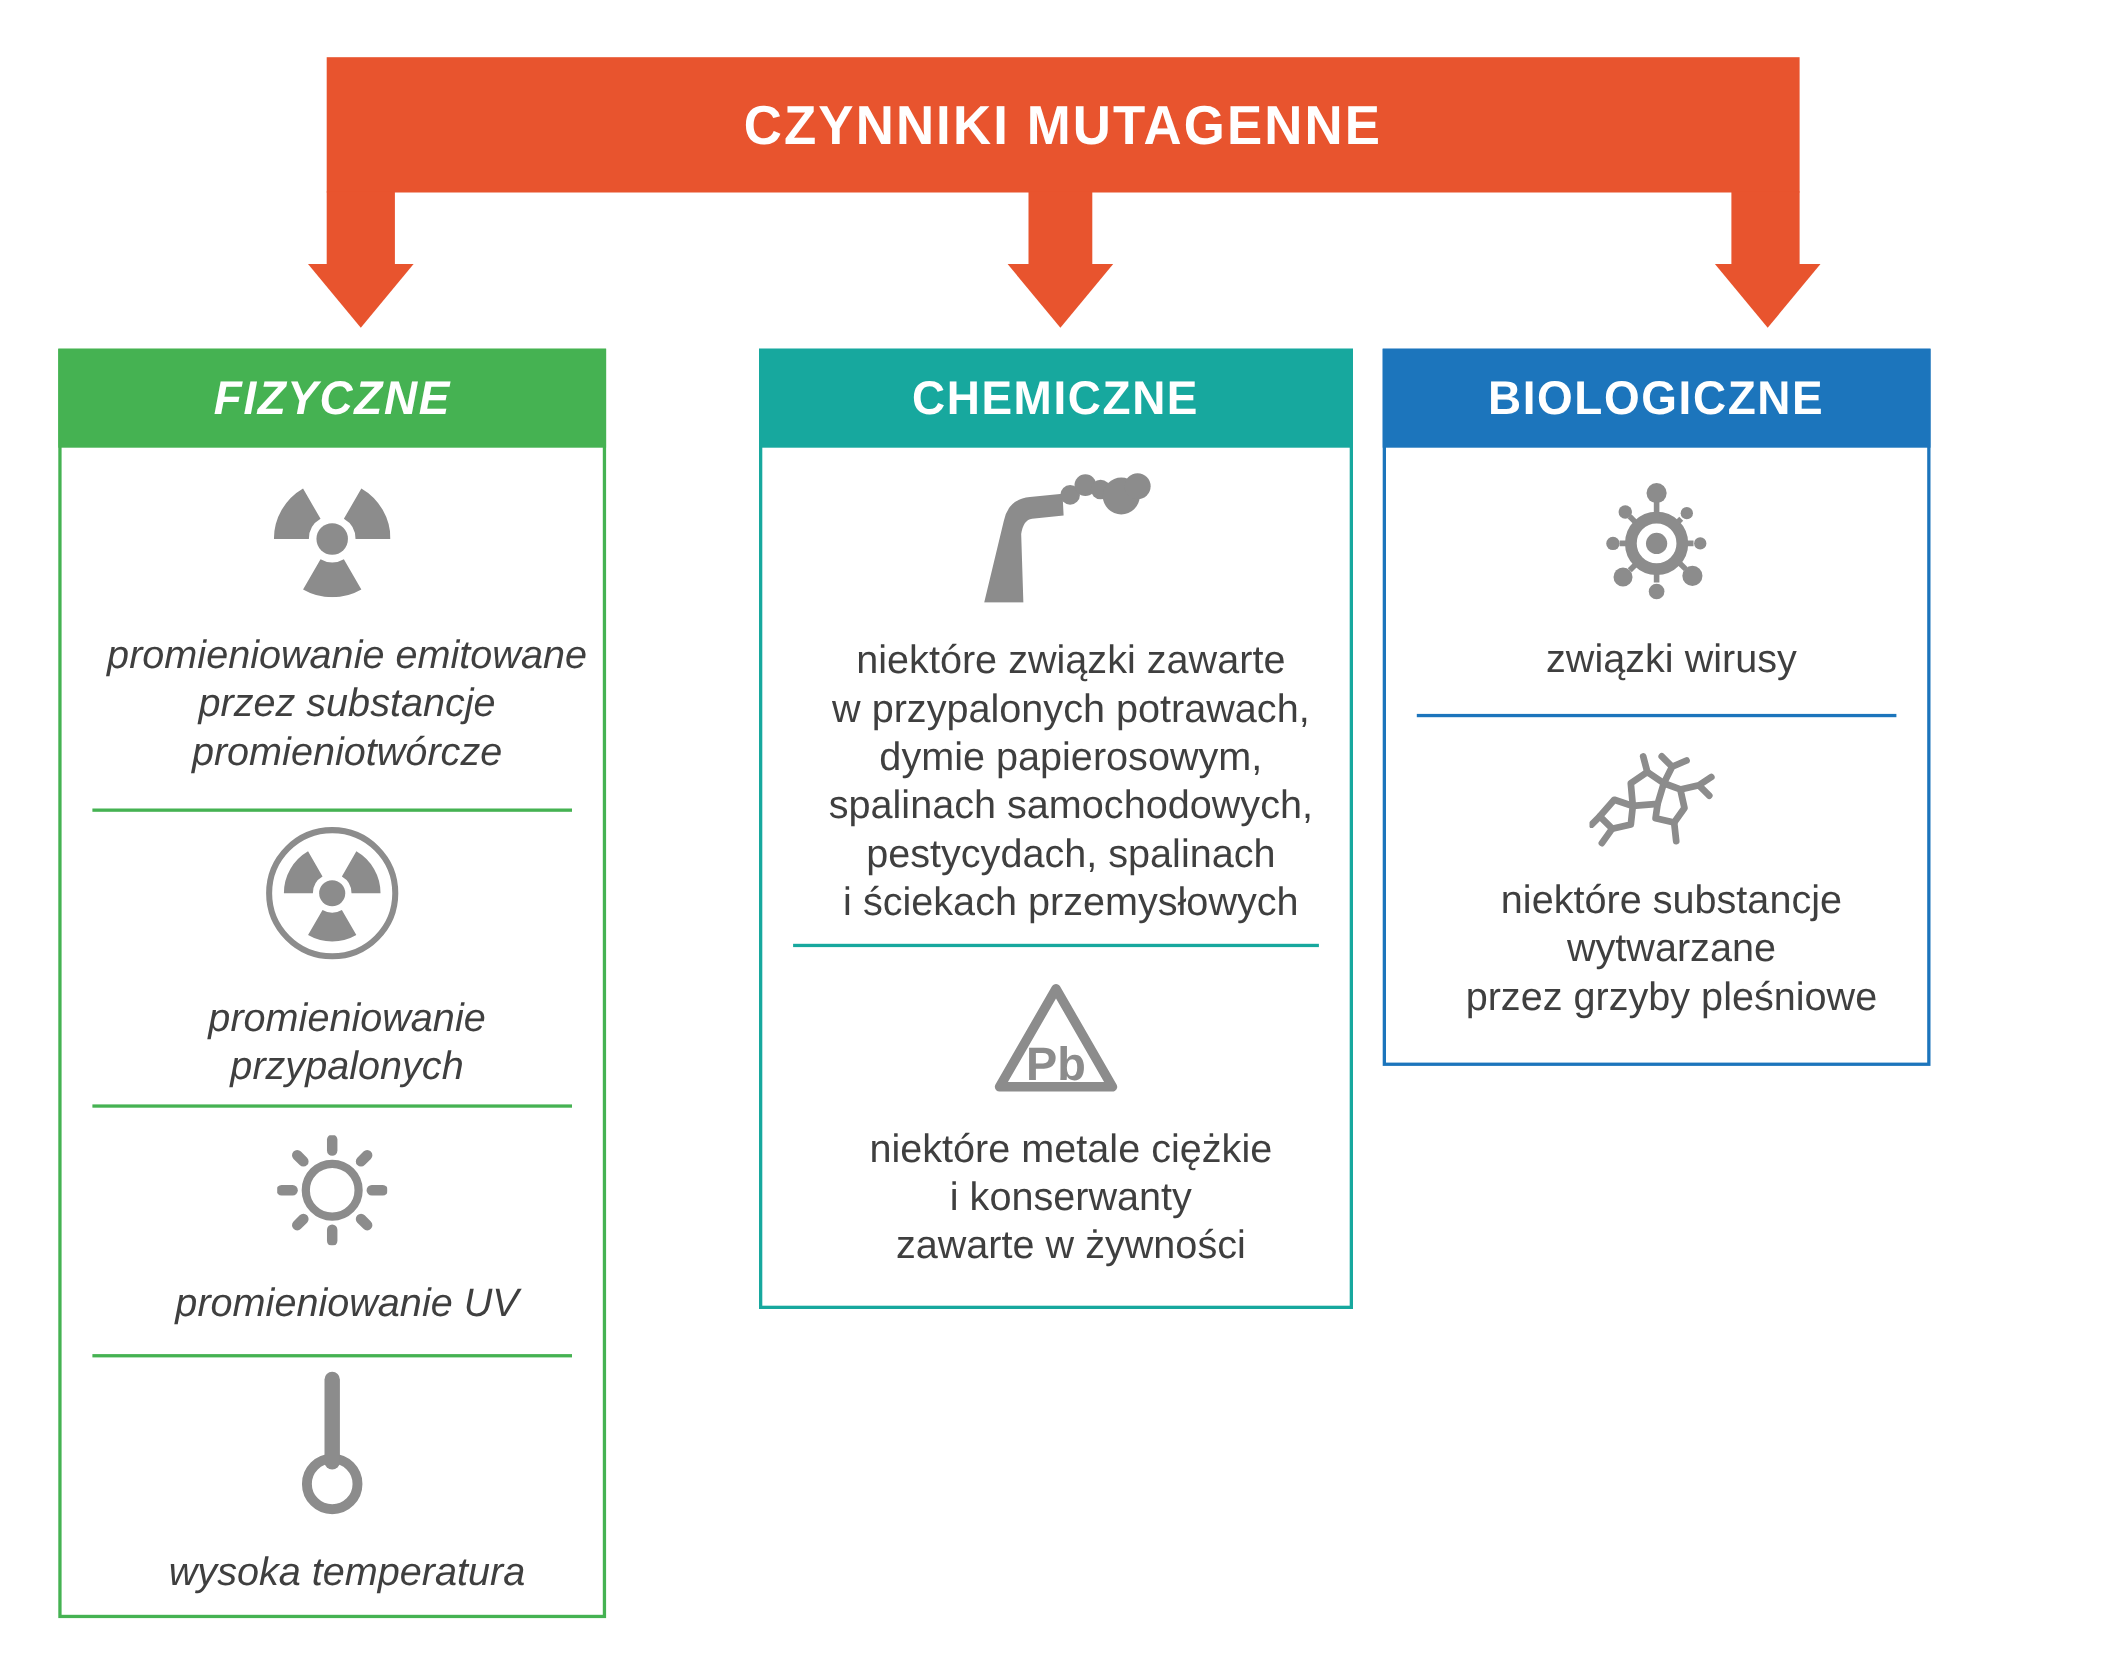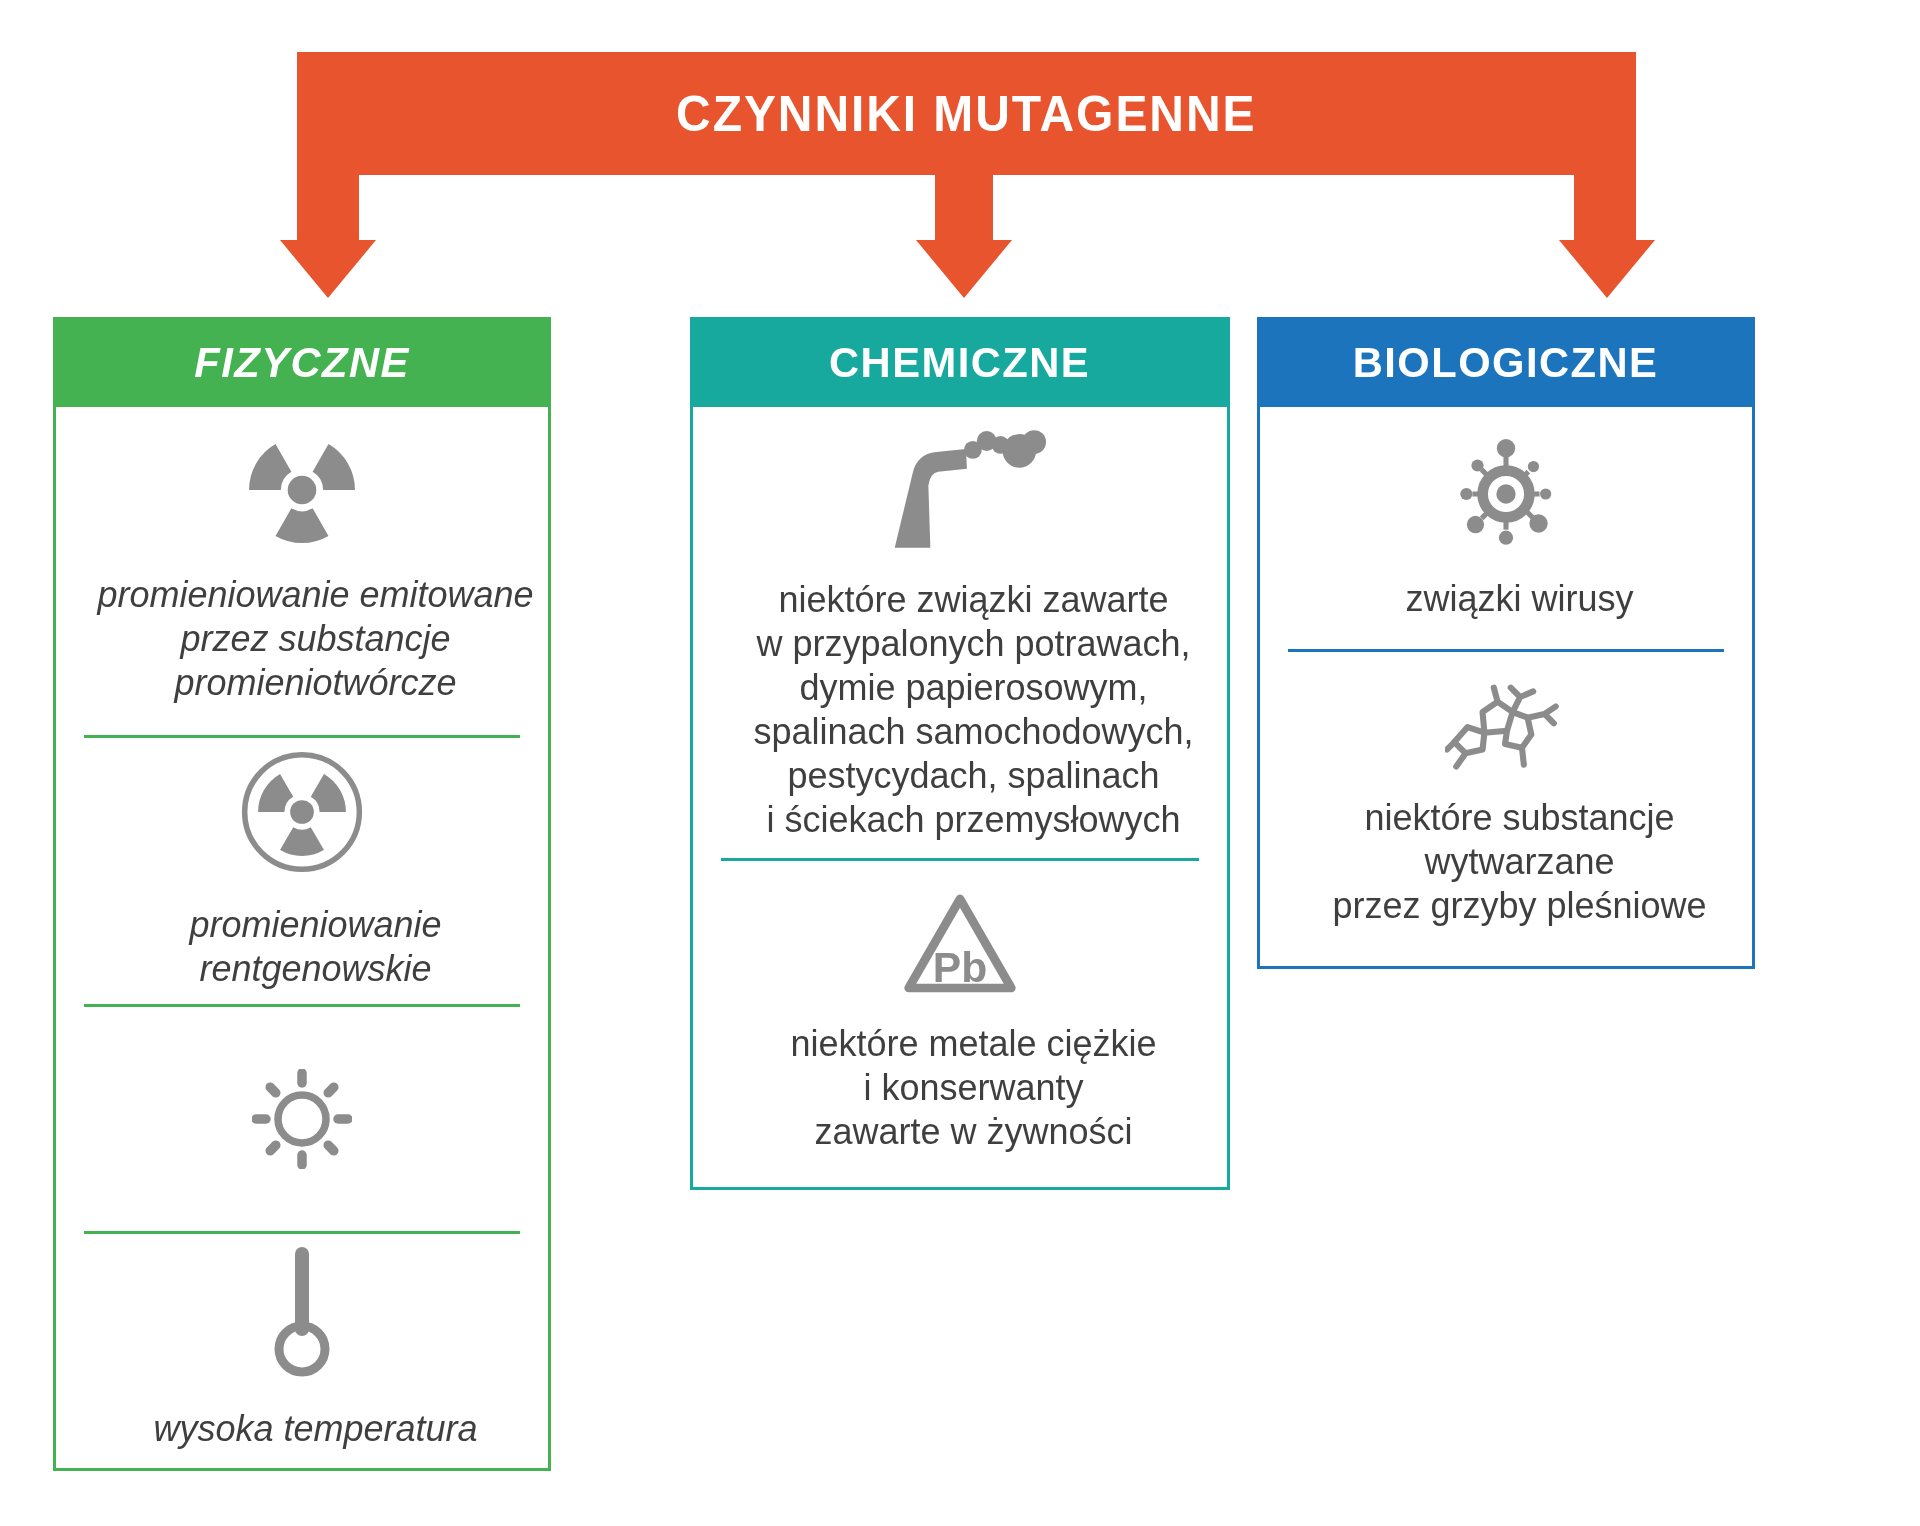--- a/index.html
+++ b/index.html
@@ -167,41 +167,42 @@
           <circle class="ic-stroke" cx="50" cy="50" r="47" stroke-width="4.5"></circle>
           <g transform="translate(14,14) scale(0.72)">
             <path class="ic-fill" d="M60 67.3 L75 93.3 A50 50 0 0 1 25 93.3 L40 67.3 A20 20 0 0 0 60 67.3 Z"></path>
             <path class="ic-fill" d="M60 32.7 L75 6.7 A50 50 0 0 1 100 50 L70 50 A20 20 0 0 0 60 32.7 Z"></path>
             <path class="ic-fill" d="M30 50 L0 50 A50 50 0 0 1 25 6.7 L40 32.7 A20 20 0 0 0 30 50 Z"></path>
             <circle class="ic-fill" cx="50" cy="50" r="13.5"></circle>
           </g>
         </svg>
       </span>
       <div class="item-text">promieniowanie
-rentgenowskie</div>
+przypalonych</div>
     </div>
 
     <div class="item-sep"></div>
 
     <div class="col-item g-item-3">
       <span class="icon">
         <svg width="100" height="100" viewBox="0 0 100 100">
           <circle class="ic-stroke" cx="50" cy="50" r="24" stroke-width="7.5"></circle>
           <g class="ic-stroke" stroke-width="9.5" stroke-linecap="round">
             <line x1="50" y1="14" x2="50" y2="4"></line>
             <line x1="50" y1="86" x2="50" y2="96"></line>
             <line x1="14" y1="50" x2="4" y2="50"></line>
             <line x1="86" y1="50" x2="96" y2="50"></line>
             <line x1="76.2" y1="23.8" x2="81.8" y2="18.2"></line>
             <line x1="23.8" y1="23.8" x2="18.2" y2="18.2"></line>
             <line x1="76.2" y1="76.2" x2="81.8" y2="81.8"></line>
             <line x1="23.8" y1="76.2" x2="18.2" y2="81.8"></line>
           </g>
         </svg>
       </span>
+      <div class="item-text">promieniowanie UV</div>
     </div>
 
     <div class="item-sep"></div>
 
     <div class="col-item g-item-4">
       <span class="icon">
         <svg width="60" height="132" viewBox="0 0 60 132">
           <circle class="ic-stroke" cx="30" cy="104" r="23" stroke-width="9"></circle>
           <line class="ic-stroke" x1="30" y1="9" x2="30" y2="84" stroke-width="14" stroke-linecap="round"></line>
         </svg>

